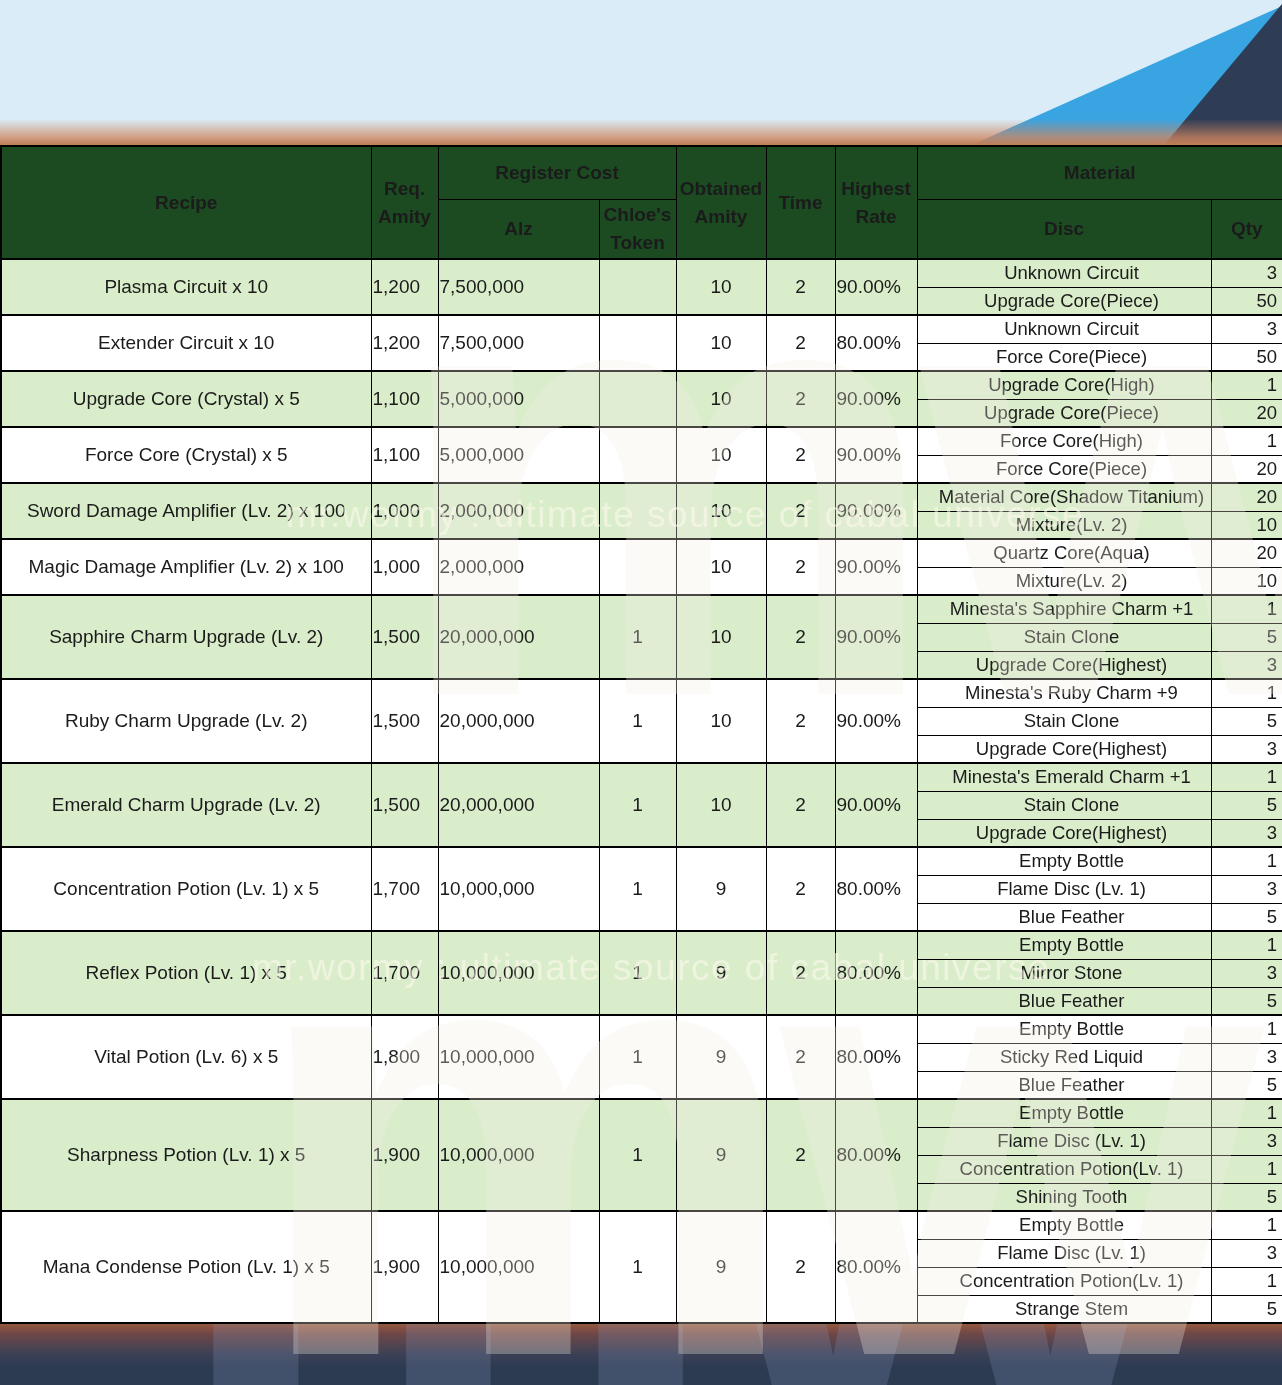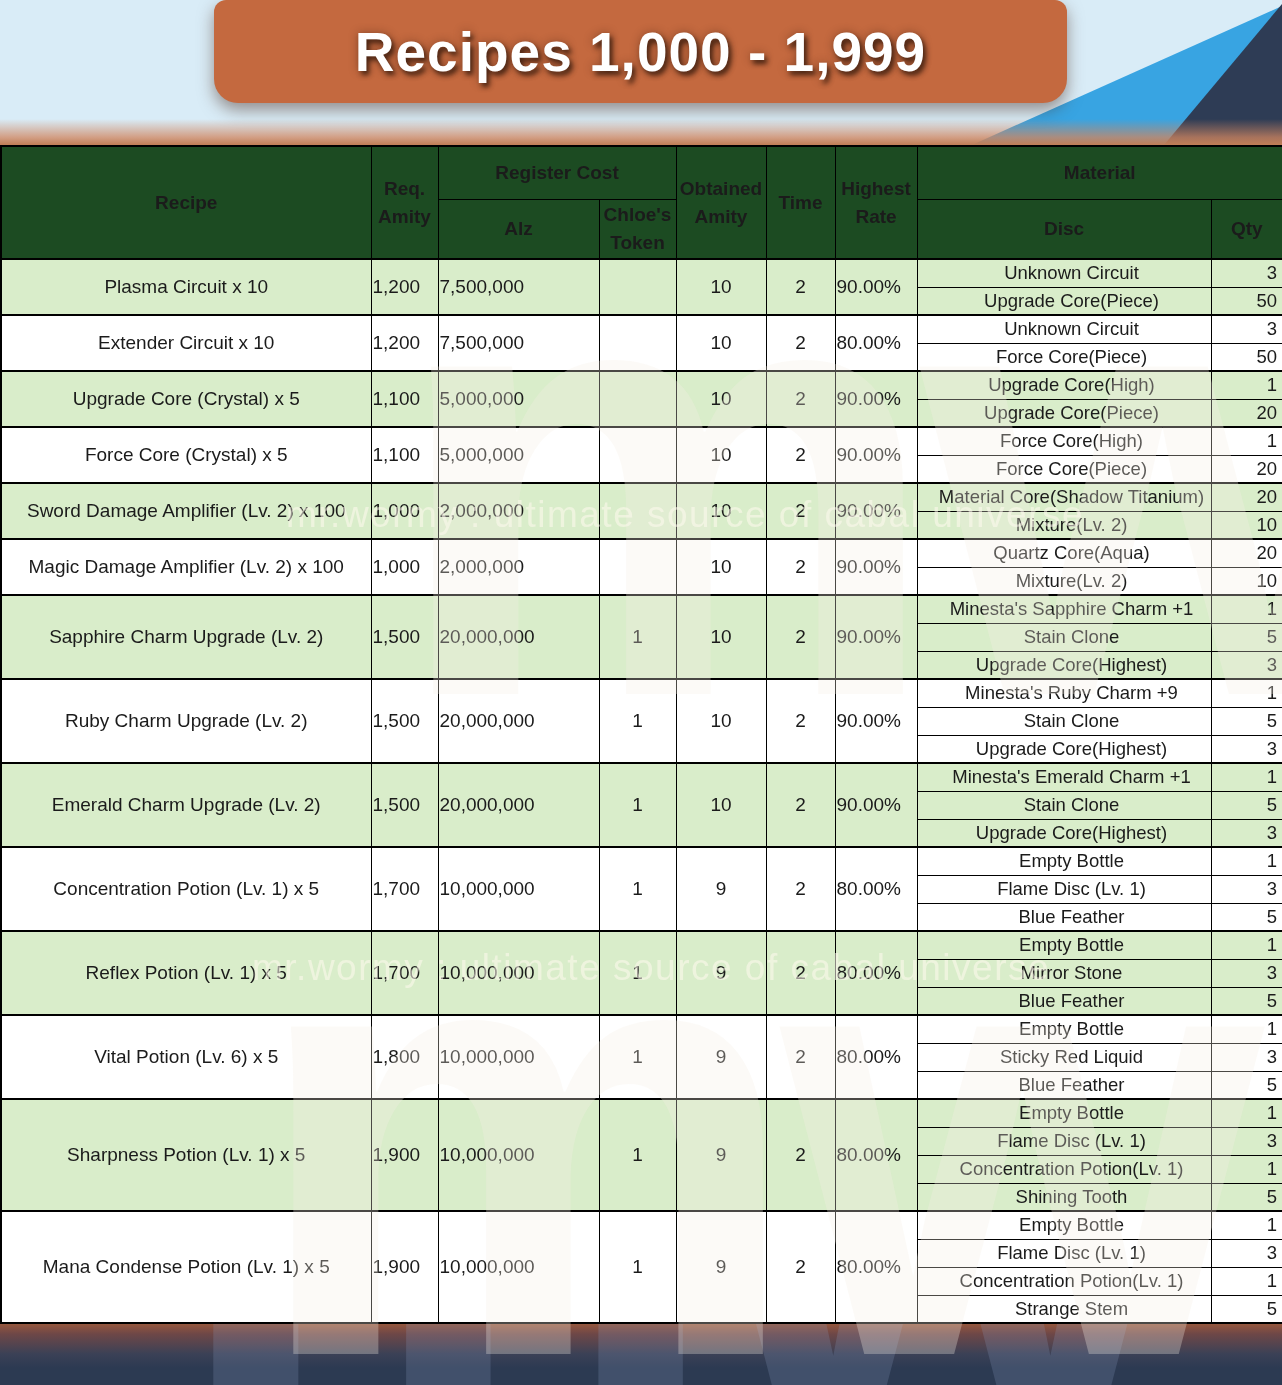--- a/index.html
+++ b/index.html
@@ -108,23 +108,20 @@
     pointer-events:none;white-space:nowrap;
   }
 </style>
 </head>
 <body>
 
 <div class="top-area">
   <div class="tri-blue"></div>
   <div class="tri-navy"></div>
   <div class="transition-band"></div>
-  <div class="title-banner">
-    <h1>Recipes 1,000 - 1,999</h1>
-  </div>
 </div>
 
 <table class="recipes">
   <colgroup>
     <col style="width:370px">
       <col style="width:67px">
       <col style="width:161px">
     <col style="width:77px">
       <col style="width:90px">
       <col style="width:69px">

